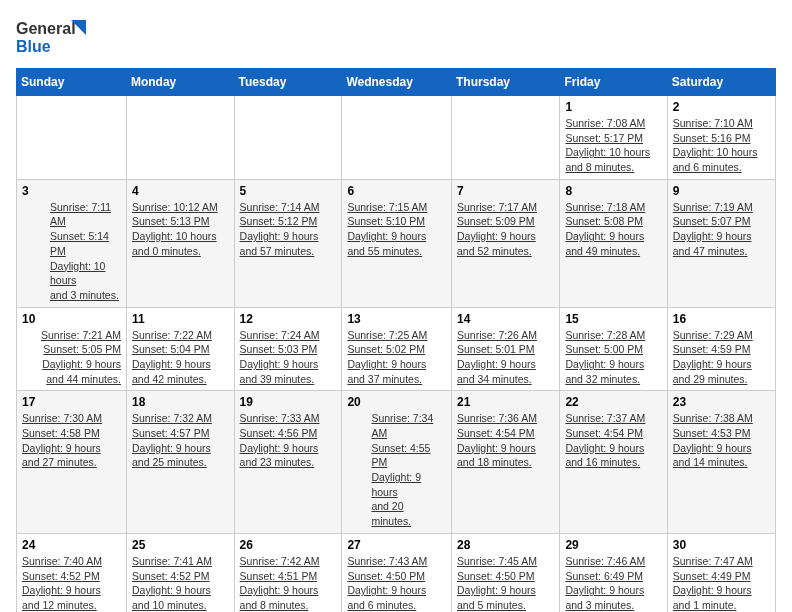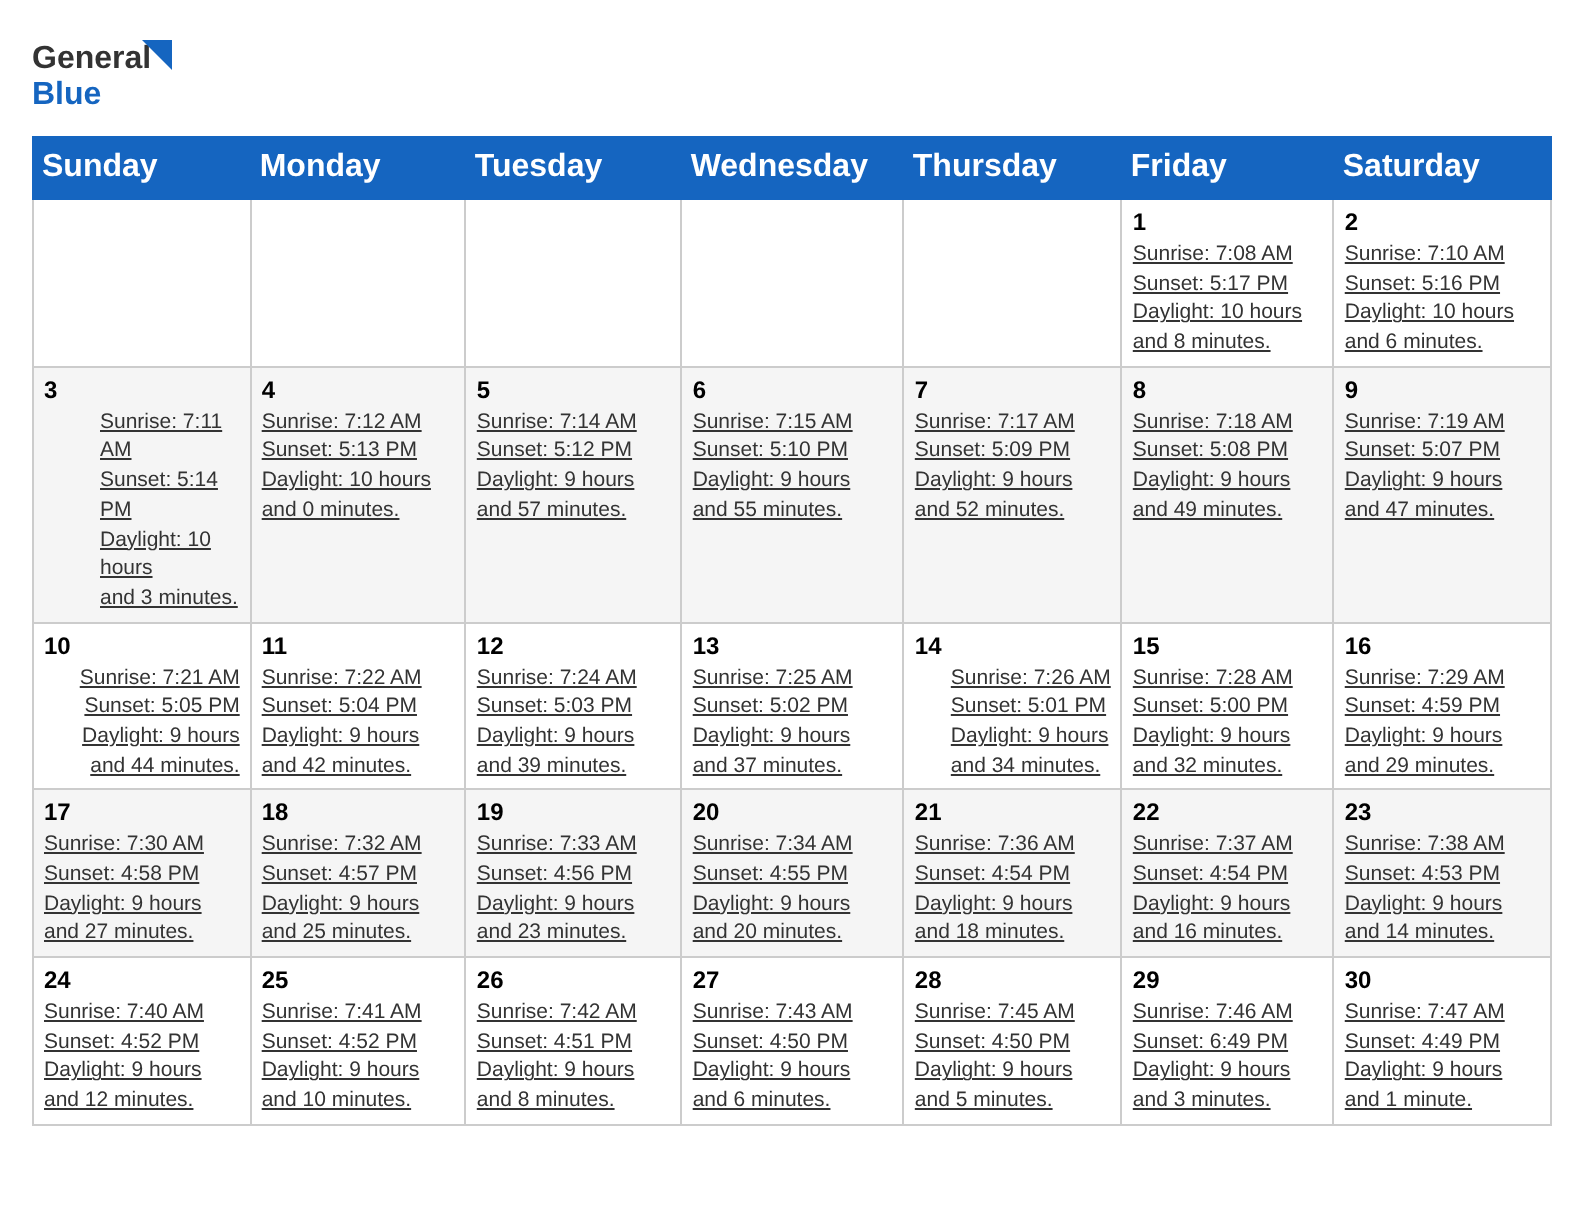--- a/index.html
+++ b/index.html
@@ -40,21 +40,21 @@
     .calendar-table {
       width: 100%;
       border-collapse: collapse;
       font-size: 11px;
     }
     .calendar-table th {
       background-color: #1565c0;
       color: #fff;
       padding: 6px 4px;
       text-align: left;
-      font-size: 16px;
+      font-size: 12px;
       font-weight: bold;
       border: 1px solid #1565c0;
     }
     .calendar-table td {
       border: 1px solid #ccc;
       vertical-align: top;
       padding: 4px 5px;
       width: 113px;
       min-height: 80px;
       background: #fff;
@@ -132,21 +132,21 @@
       <tr>
         <td>
           <span class="day-number">3</span>
           <div class="day-info" style="white-space: pre-line; margin-left: 28px;">Sunrise: 7:11 AM
 Sunset: 5:14 PM
 Daylight: 10 hours
 and 3 minutes.</div>
         </td>
         <td>
           <span class="day-number">4</span>
-          <div class="day-info" style="white-space: pre-line;">Sunrise: 7:12 AM
+          <div class="day-info" style="white-space: pre-line;">Sunrise: 10:12 AM
 Sunset: 5:13 PM
 Daylight: 10 hours
 and 0 minutes.</div>
         </td>
         <td>
           <span class="day-number">5</span>
           <div class="day-info" style="white-space: pre-line;">Sunrise: 7:14 AM
 Sunset: 5:12 PM
 Daylight: 9 hours
 and 57 minutes.</div>
@@ -204,21 +204,21 @@
         </td>
         <td>
           <span class="day-number">13</span>
           <div class="day-info" style="white-space: pre-line;">Sunrise: 7:25 AM
 Sunset: 5:02 PM
 Daylight: 9 hours
 and 37 minutes.</div>
         </td>
         <td>
           <span class="day-number">14</span>
-          <div class="day-info" style="white-space: pre-line; margin-left: 18px;">Sunrise: 7:26 AM
+          <div class="day-info" style="white-space: pre-line;">Sunrise: 7:26 AM
 Sunset: 5:01 PM
 Daylight: 9 hours
 and 34 minutes.</div>
         </td>
         <td>
           <span class="day-number">15</span>
           <div class="day-info" style="white-space: pre-line;">Sunrise: 7:28 AM
 Sunset: 5:00 PM
 Daylight: 9 hours
 and 32 minutes.</div>
@@ -248,21 +248,21 @@
         </td>
         <td>
           <span class="day-number">19</span>
           <div class="day-info" style="white-space: pre-line;">Sunrise: 7:33 AM
 Sunset: 4:56 PM
 Daylight: 9 hours
 and 23 minutes.</div>
         </td>
         <td>
           <span class="day-number">20</span>
-          <div class="day-info" style="white-space: pre-line;">Sunrise: 7:34 AM
+          <div class="day-info" style="white-space: pre-line; margin-left: 24px;">Sunrise: 7:34 AM
 Sunset: 4:55 PM
 Daylight: 9 hours
 and 20 minutes.</div>
         </td>
         <td>
           <span class="day-number">21</span>
           <div class="day-info" style="white-space: pre-line;">Sunrise: 7:36 AM
 Sunset: 4:54 PM
 Daylight: 9 hours
 and 18 minutes.</div>

